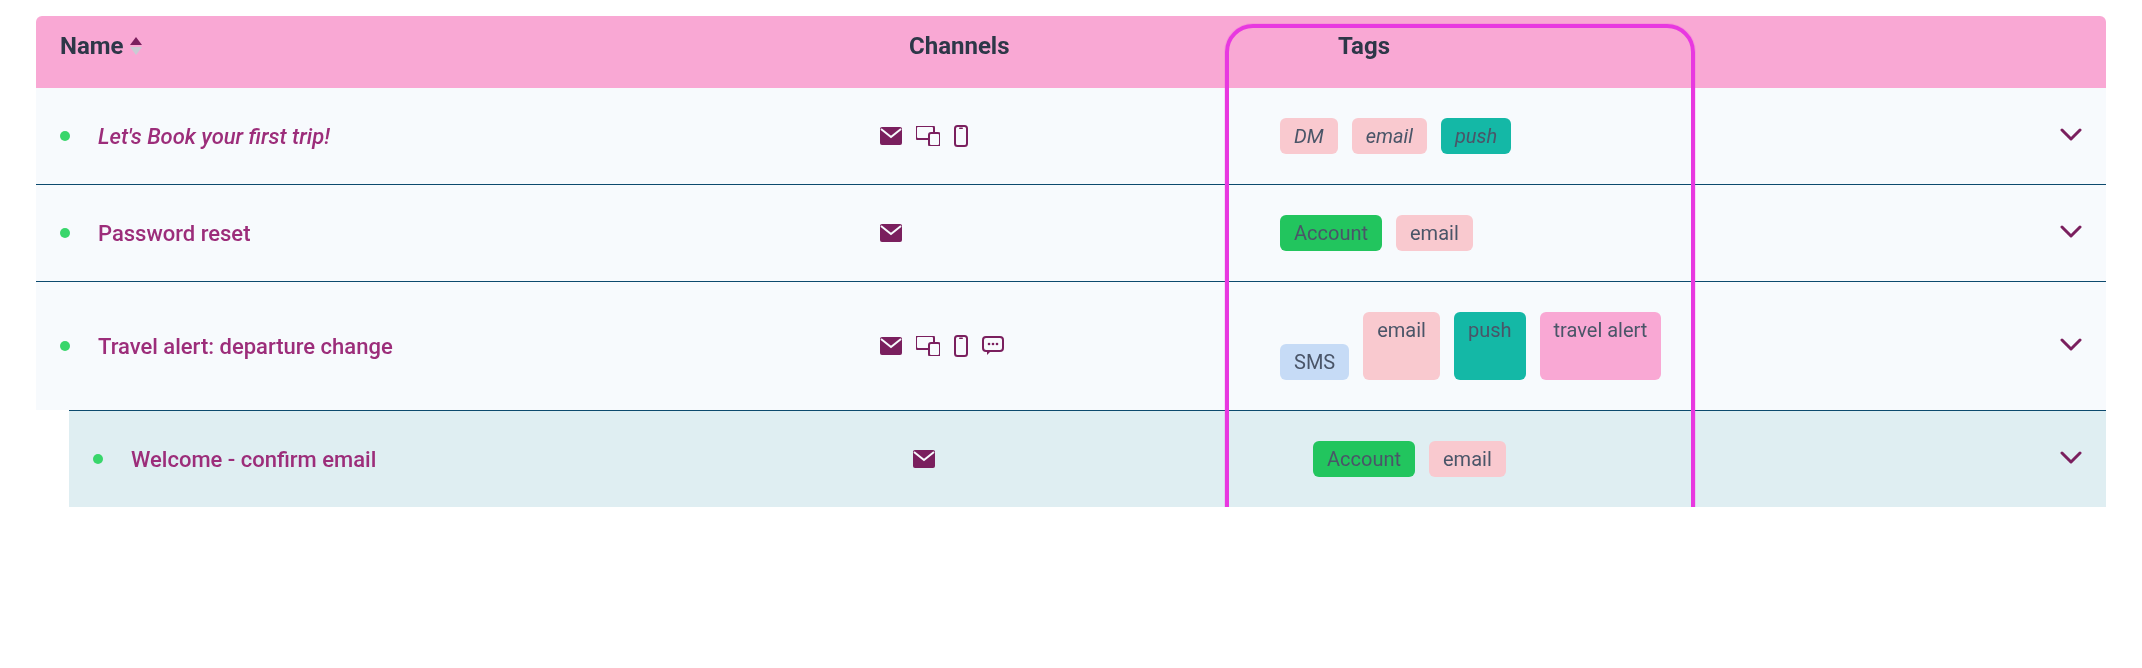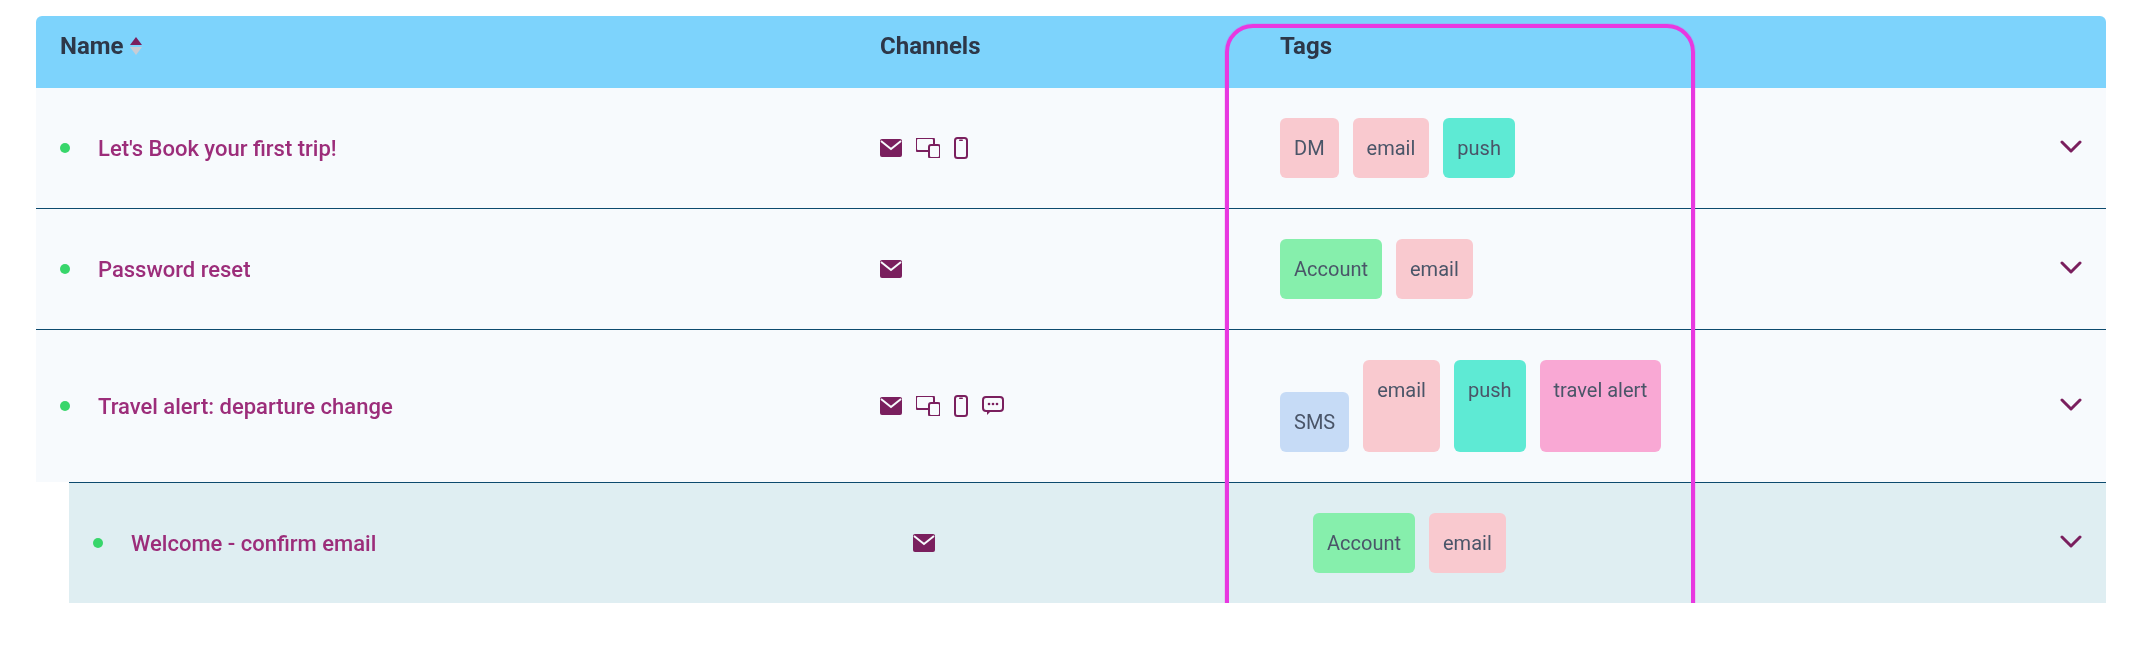--- a/index.html
+++ b/index.html
@@ -11,22 +11,23 @@
   }
   .table-container {
     width: 100%;
     padding: 16px 36px 0 36px;
     position: relative;
   }
   .table-header {
     display: flex;
     align-items: center;
     padding: 16px 24px 28px 24px;
-    background: #7dd3fc;
+    background: #f9a8d4;
     border-radius: 6px 6px 0 0;
+    gap: 29px;
   }
   .col-name { width: 820px; display: flex; align-items: center; }
   .col-channels { width: 400px; display: flex; align-items: center; }
   .col-tags { flex: 1; display: flex; align-items: flex-start; }
   .col-expand { width: 60px; display: flex; justify-content: flex-end; align-items: center; }
   .th {
     font-size: 24px;
     font-weight: 700;
     color: #2d3748;
   }
@@ -38,46 +39,46 @@
   }
   .sort-icons svg { display: block; }
   .row {
     display: flex;
     align-items: center;
     padding: 30px 24px;
     background: #f7fafd;
     border-top: 1px solid #0c4a6e;
     position: relative;
   }
-  .row.first { border-top: none; }
+  .row.first { border-top: none; font-style: italic; }
   .row.highlight { background: #dfeef2; margin-left: 33px; }
   .status-dot {
     width: 10px; height: 10px; border-radius: 50%;
     background: #38d66b;
     margin-right: 28px;
     flex-shrink: 0;
   }
   .row-name {
     font-size: 22px;
     color: #9c2d7a;
     font-weight: 500;
     cursor: pointer;
   }
   .channel-icons { display: flex; gap: 14px; align-items: center; }
   .channel-icons svg { display: block; }
   .tags { display: flex; gap: 14px; flex-wrap: wrap; }
   .tag {
-    padding: 18px 14px;
+    padding: 6px 14px;
     border-radius: 6px;
     font-size: 20px;
     color: #4a5568;
   }
   .tag-pink   { background: #f9c9cf; }
-  .tag-yellow { background: #5eead4; }
-  .tag-green  { background: #86efac; }
+  .tag-yellow { background: #14b8a6; }
+  .tag-green  { background: #22c55e; }
   .tag-blue   { background: #c6dbf6; margin-top: 32px; }
   .tag-mint   { background: #f9a8d4; }
   .expand-chevron { cursor: pointer; }
   .annotation-box {
     position: absolute;
     border: 4px solid #e838e0;
     border-radius: 28px;
     pointer-events: none;
     box-shadow: 0 0 0 1px rgba(232,56,224,0.15);
   }

